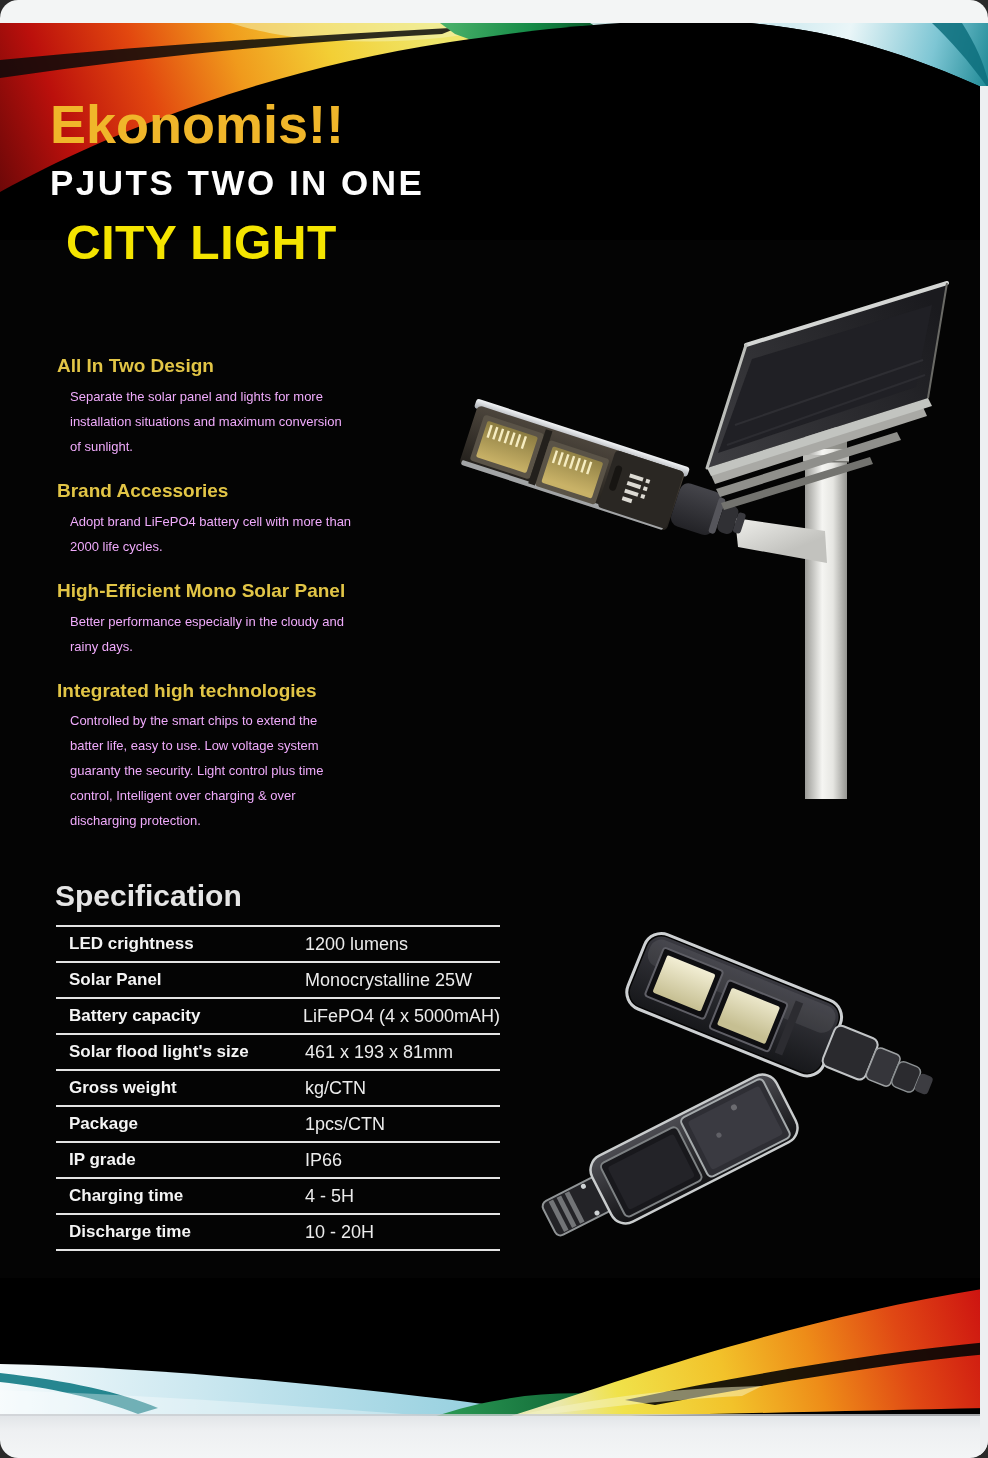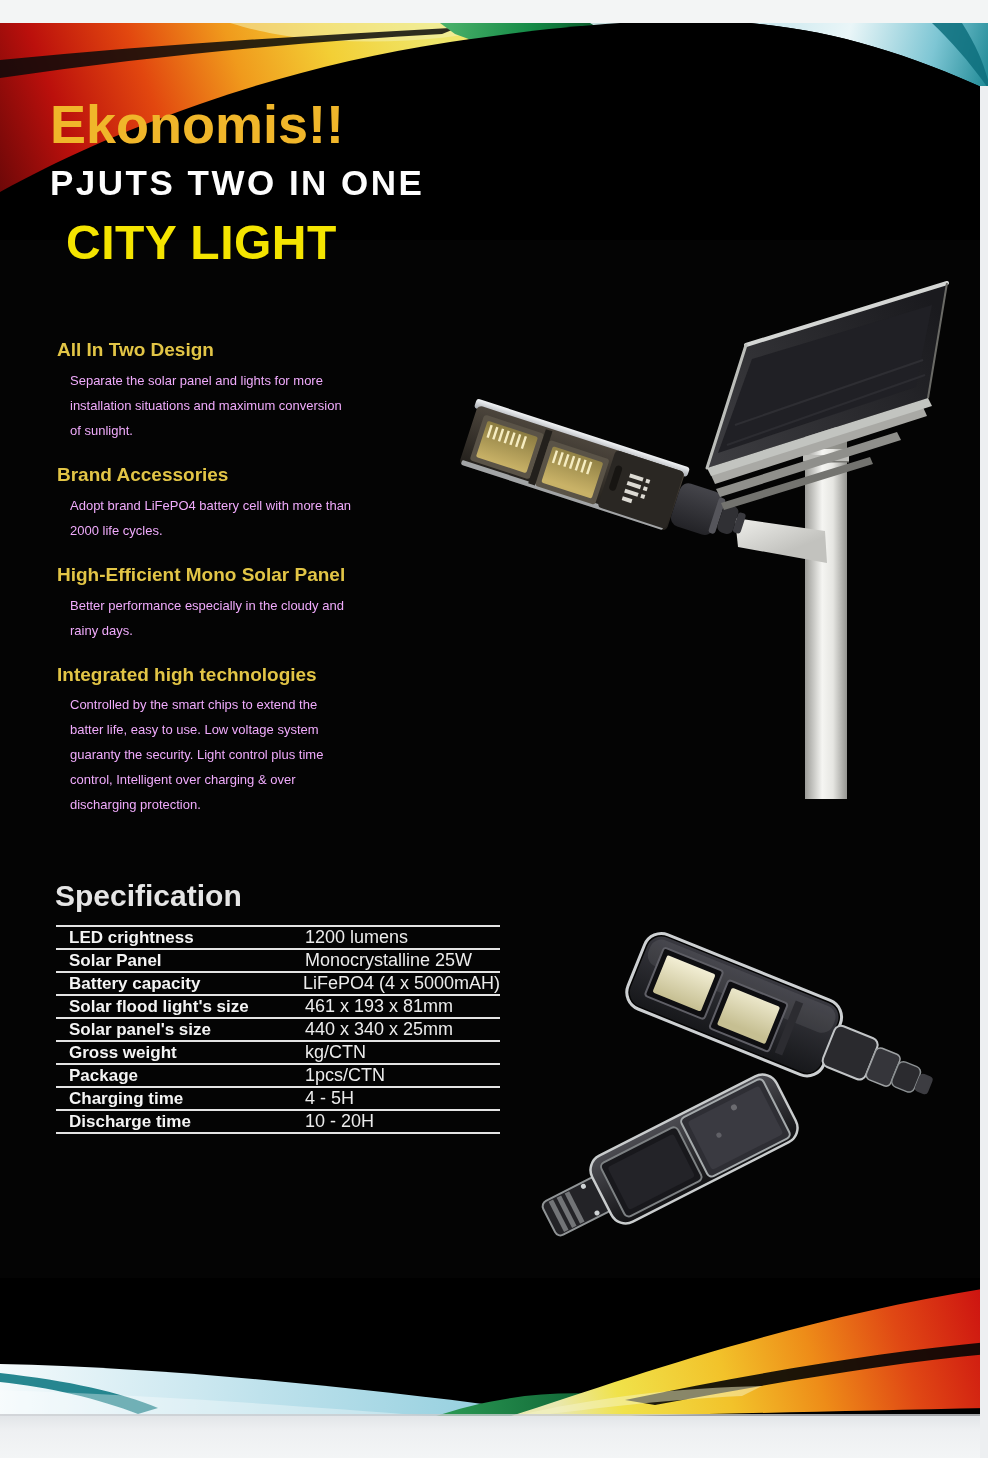--- a/index.html
+++ b/index.html
@@ -1,37 +1,37 @@
 <!DOCTYPE html>
 <html><head>
 <meta charset="utf-8">
 <style>
   html,body{margin:0;padding:0;background:#2a2a2a;}
   .page{
     position:relative;width:988px;height:1458px;overflow:hidden;
-    background:#040404;font-family:"Liberation Sans",sans-serif;
+    background:#040404;font-family:"Liberation Sans",sans-serif;border-radius:18px;
   }
   .deco{position:absolute;left:0;z-index:1;display:block;}
   .edge-strip{position:absolute;left:980px;top:86px;width:8px;height:1372px;background:#edeff1;z-index:4;}
   .render{position:absolute;z-index:3;display:block;}
   .hero-render{left:455px;top:275px;}
   .detail-render{left:540px;top:918px;}
 
   .title-block{position:absolute;left:50px;top:96px;z-index:5;}
   .tagline{font-size:54px;font-weight:600;color:#f0b62a;line-height:1.04;margin:0 0 13px 0;}
   .subtitle{font-size:35px;font-weight:800;color:#fdfdfd;letter-spacing:2.5px;margin:12px 0 6px 0;line-height:1.05;}
   .product{font-size:48px;font-weight:800;color:#f4e400;letter-spacing:.5px;margin:16px;line-height:1.05;}
 
   .features{position:absolute;left:57px;top:339px;width:430px;z-index:5;}
-  .feature-heading{font-size:19px;font-weight:700;color:#e2c546;margin:0 0 7px 0;line-height:1.15;}
+  .feature-heading{font-size:19px;font-weight:700;color:#e2c546;margin:16px 0 7px 0;line-height:1.15;}
   .feature-body{font-size:13px;color:#f0abfc;line-height:25px;margin:0 0 21px 13px;white-space:pre-line;}
 
   .spec-heading{position:absolute;left:55px;top:879px;z-index:5;font-size:30px;font-weight:700;color:#e5e5e5;margin:0;}
   .spec-table{position:absolute;left:56px;top:925px;width:444px;z-index:5;border-bottom:2px solid #e4e4e4;}
-  .spec-row{display:flex;align-items:center;height:23px;box-sizing:border-box;border-top:2px solid #e4e4e4;}
+  .spec-row{display:flex;align-items:center;height:36px;box-sizing:border-box;border-top:2px solid #e4e4e4;}
   .spec-label{width:236px;padding-left:13px;font-size:17px;font-weight:700;color:#f4f4f4;white-space:nowrap;}
   .spec-value{font-size:18px;color:#ececec;white-space:nowrap;}
 </style>
 </head>
 <body>
 
 <div class="page">
 
   <svg class="deco" style="top:0" width="988" height="240" viewBox="0 0 988 240" aria-hidden="true">
     <defs>
@@ -299,32 +299,32 @@
     </div>
     <div class="spec-row">
       <div class="spec-label">Battery capacity</div>
       <div class="spec-value">LiFePO4 (4 x 5000mAH)</div>
     </div>
     <div class="spec-row">
       <div class="spec-label">Solar flood light's size</div>
       <div class="spec-value">461 x 193 x 81mm</div>
     </div>
     <div class="spec-row">
-      <div class="spec-label">Solar panel's size</div>
-      <div class="spec-value">440 x 340 x 25mm</div>
-    </div>
-    <div class="spec-row">
       <div class="spec-label">Gross weight</div>
       <div class="spec-value">kg/CTN</div>
     </div>
     <div class="spec-row">
       <div class="spec-label">Package</div>
       <div class="spec-value">1pcs/CTN</div>
     </div>
     <div class="spec-row">
+      <div class="spec-label">IP grade</div>
+      <div class="spec-value">IP66</div>
+    </div>
+    <div class="spec-row">
       <div class="spec-label">Charging time</div>
       <div class="spec-value">4 - 5H</div>
     </div>
     <div class="spec-row">
       <div class="spec-label">Discharge time</div>
       <div class="spec-value">10 - 20H</div>
     </div>
   </div>
 
 </div>

